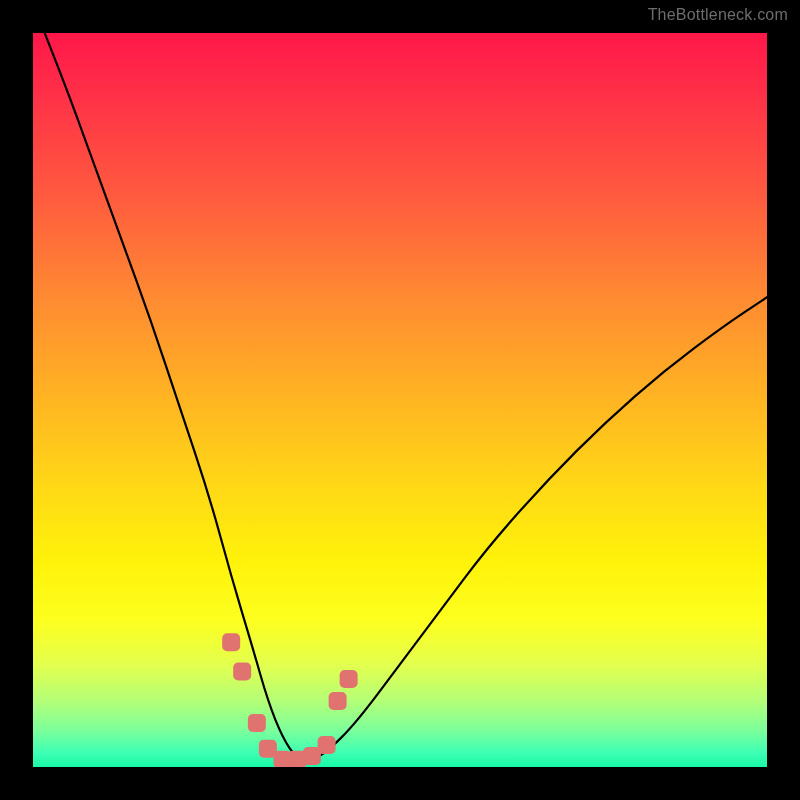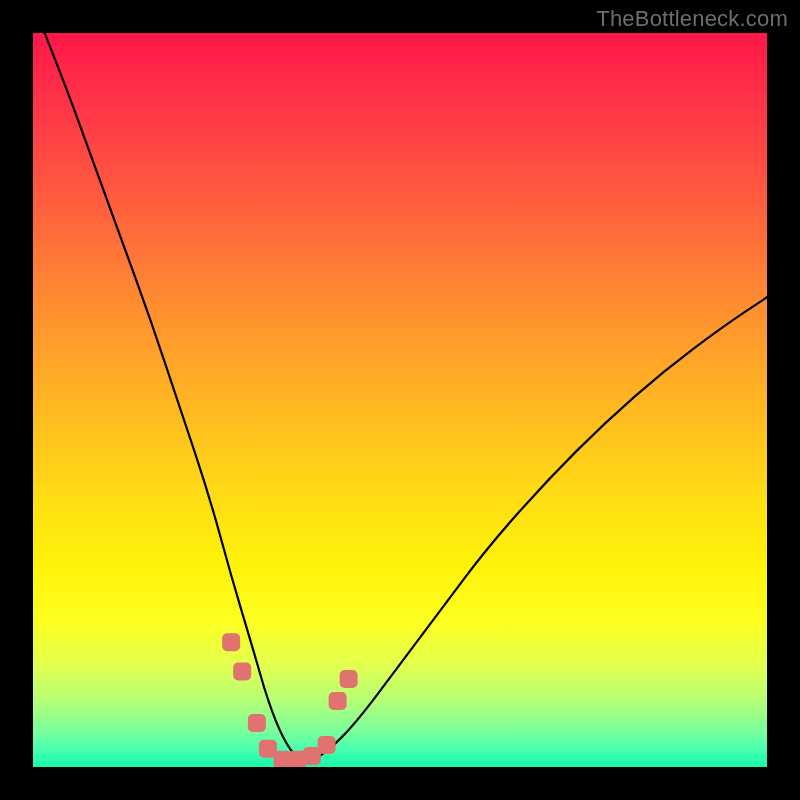--- a/index.html
+++ b/index.html
@@ -41,21 +41,21 @@
       #7cff9b 95%,
       #3fffb3 98%,
       #18f7a7 100%
     );
   }
   .watermark {
     position: absolute;
     top: 6px;
     right: 12px;
     color: #6d6d6d;
-    font-size: 22px;
+    font-size: 16px;
     font-weight: 500;
     letter-spacing: 0.2px;
     user-select: none;
   }
   svg.curve {
     position: absolute;
     top: 0;
     left: 0;
     width: 734px;
     height: 734px;

